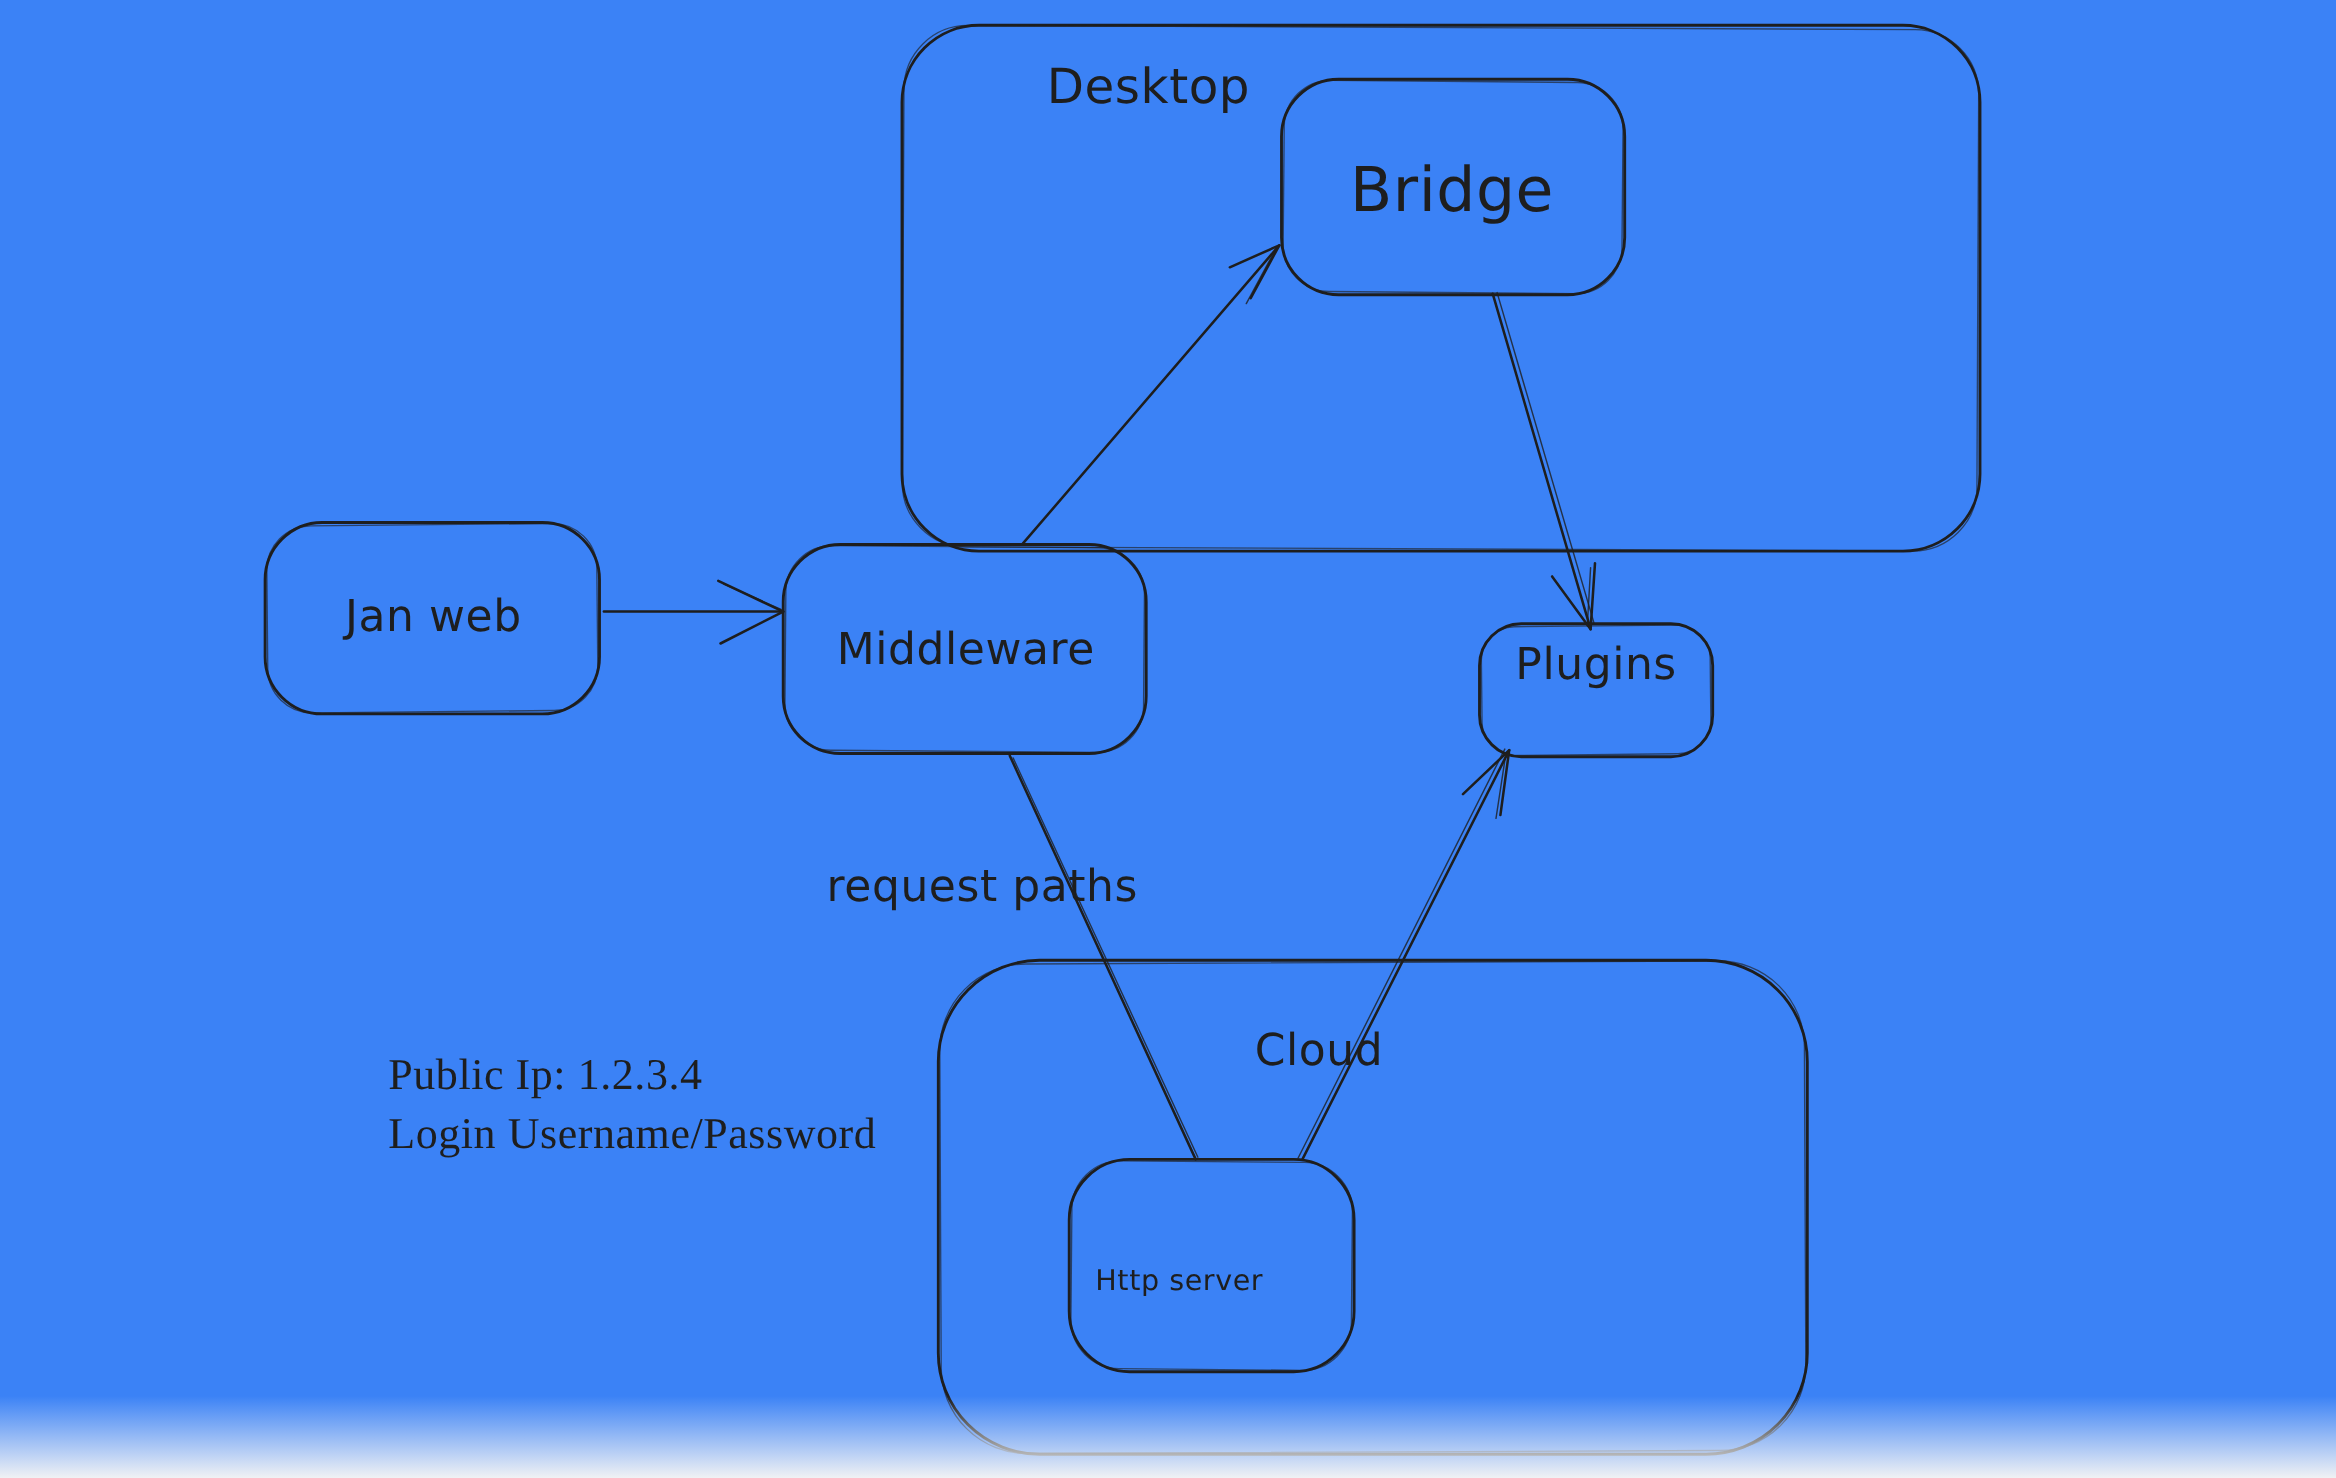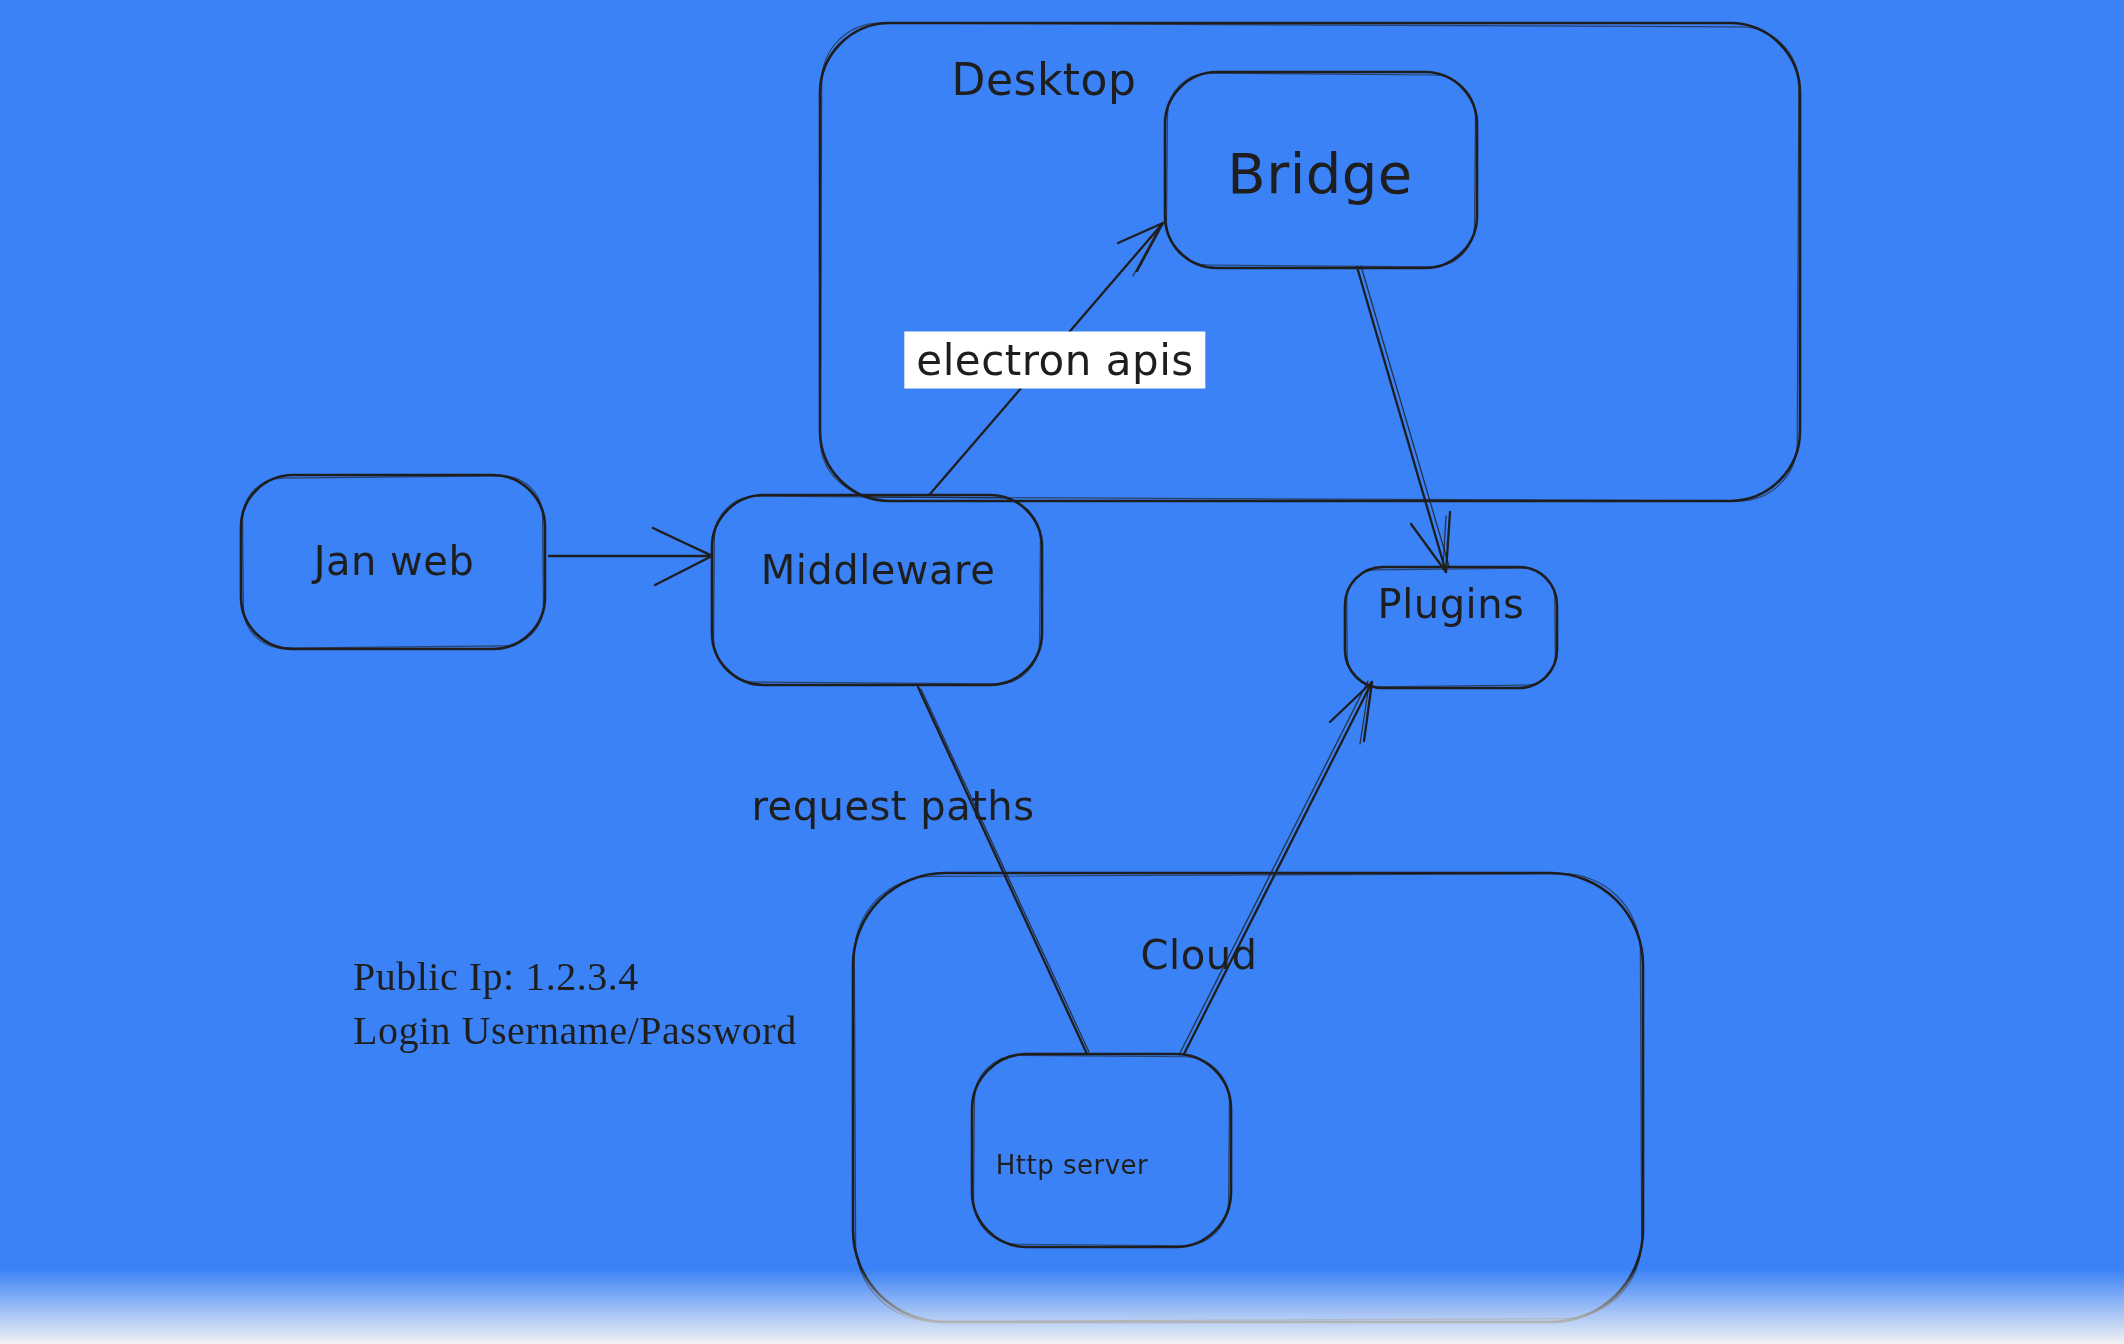--- a/index.html
+++ b/index.html
@@ -55,21 +55,21 @@
     position: absolute;
     transform: translate(-50%, -50%);
     white-space: nowrap;
     color: #1e1e1e;
     letter-spacing: 0.5px;
   }
   .node-label    { font-size: 40px; }
   .lbl-desktop   { left: 1044px; top: 79px;  font-size: 44px; }
   .lbl-bridge    { left: 1320px; top: 173px; font-size: 56px; }
   .lbl-janweb    { left: 394px;  top: 561px; }
-  .lbl-middleware{ left: 878px;  top: 570px; }
+  .lbl-middleware{ left: 878px;  top: 591px; }
   .lbl-plugins   { left: 1451px; top: 604px; }
   .lbl-cloud     { left: 1199px; top: 955px; }
   .lbl-http      { left: 1072px; top: 1165px; font-size: 26px; }
   .lbl-electron  { left: 1055px; top: 360px; font-size: 42px; background: #ffffff; padding: 4px 12px; }
   .lbl-requests  { left: 893px;  top: 806px; }
   .annotation {
     position: absolute;
     left: 353px;
     top: 950px;
     font-size: 40px;
@@ -164,21 +164,20 @@
   </svg>
 
   <div class="label lbl-desktop">Desktop</div>
   <div class="label lbl-bridge">Bridge</div>
   <div class="label node-label lbl-janweb">Jan web</div>
   <div class="label node-label lbl-middleware">Middleware</div>
   <div class="label node-label lbl-plugins">Plugins</div>
   <div class="label node-label lbl-cloud">Cloud</div>
   <div class="label lbl-http">Http server</div>
 
-  <div class="label lbl-electron">electron apis</div>
   <div class="label node-label lbl-requests">request paths</div>
 
   <div class="annotation">
     <div>Public Ip: 1.2.3.4</div>
     <div>Login Username/Password</div>
   </div>
 
   <div class="bottom-fade"></div>
 </div>
 

